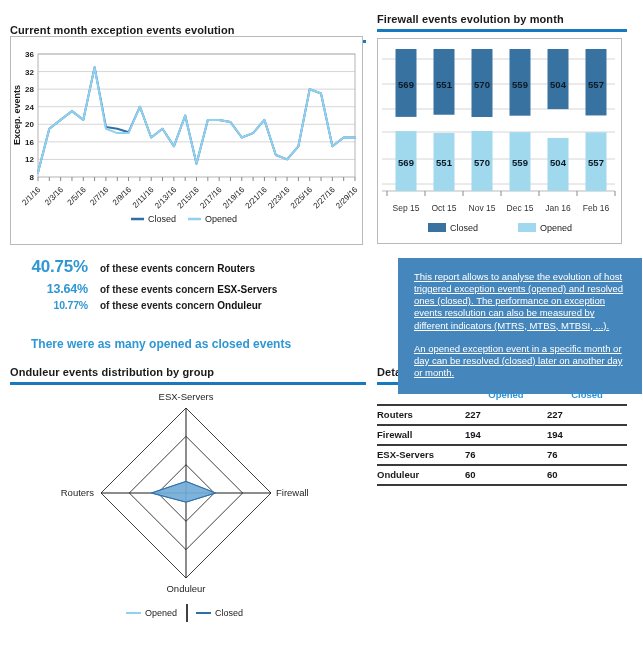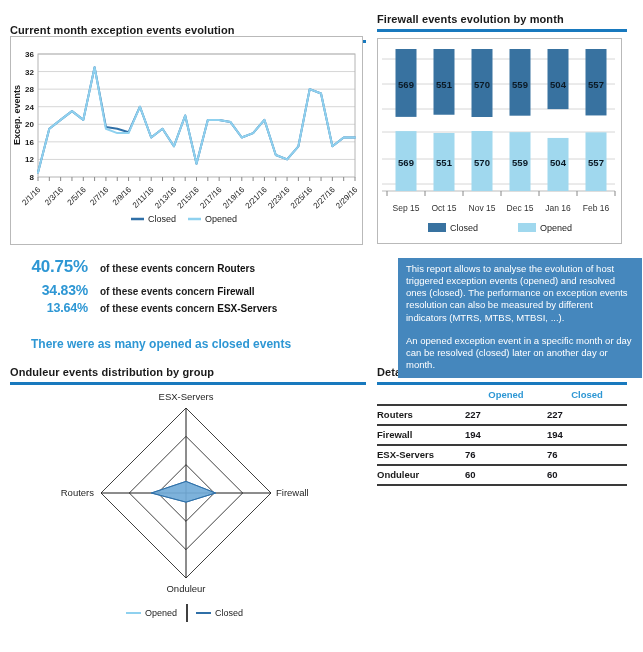--- a/index.html
+++ b/index.html
@@ -11,21 +11,21 @@
   svg{display:block;}
   svg text{font-family:"Liberation Sans",sans-serif;}
   .stats{position:absolute;left:10px;top:257px;width:360px;}
   .stat-row{display:flex;align-items:baseline;}
   .stat-pct{width:78px;text-align:right;font-weight:bold;color:#2E97D4;margin-right:4px;letter-spacing:-.2px;}
   .stat-rest{font-size:10px;font-weight:bold;color:#222;margin-left:8px;}
   .stat-rest b{color:#111;}
   .stat-note{position:absolute;left:31px;top:337px;font-size:12px;font-weight:bold;color:#2E97D4;}
   .info{position:absolute;left:398px;top:258px;width:244px;box-sizing:border-box;
         background:#4587BD;color:#fff;font-size:9.5px;line-height:1.28;padding:5px 8px 7px;}
-  .info p{margin:0;}
+  .info p{margin:8px;text-decoration:underline;}
   .info p + p{margin-top:11px;}
   .detail-table{position:absolute;left:377px;top:386px;width:250px;border-collapse:collapse;
                 font-size:9.5px;table-layout:fixed;}
   .detail-table th,.detail-table td{padding:3px 0 4px;}
   .detail-table thead th{color:#2E97D4;font-weight:bold;text-align:center;border-bottom:2px solid #3a3a3a;}
   .detail-table tbody td{border-bottom:2px solid #3a3a3a;font-weight:bold;color:#15151a;text-align:left;}
   .detail-table .lbl{text-align:left;color:#1a1a1a;}
   .radar-wrap{position:absolute;left:10px;top:386px;}
 </style>
 </head>
@@ -160,26 +160,26 @@
       <text x="162" y="192" font-size="9" fill="#222">Opened</text>
     </svg>
 </div>
 
 <div class="stats" id="stats">
     <div class="stat-row" style="margin-bottom: 5px;">
       <span class="stat-pct" style="font-size: 17px;">40.75%</span>
       <span class="stat-rest">of these events concern <b>Routers</b></span>
     </div>
     <div class="stat-row" style="margin-bottom: 3px;">
-      <span class="stat-pct" style="font-size: 14px;">34.83%</span>
-      <span class="stat-rest">of these events concern <b>Firewall</b></span>
-    </div>
-    <div class="stat-row" style="margin-bottom: 3px;">
       <span class="stat-pct" style="font-size: 12.5px;">13.64%</span>
       <span class="stat-rest">of these events concern <b>ESX-Servers</b></span>
+    </div>
+    <div class="stat-row" style="margin-bottom: 0px;">
+      <span class="stat-pct" style="font-size: 10.5px;">10.77%</span>
+      <span class="stat-rest">of these events concern <b>Onduleur</b></span>
     </div>
   </div>
 <div class="stat-note">There were as many opened as closed events</div>
 
 <div class="info">
   <p>This report allows to analyse the evolution of host triggered exception events (opened) and resolved ones (closed). The performance on exception events resolution can also be measured by different indicators (MTRS, MTBS, MTBSI, ...).</p>
   <p>An opened exception event in a specific month or day can be resolved (closed) later on another day or month.</p>
 </div>
 
 <div class="radar-wrap">

